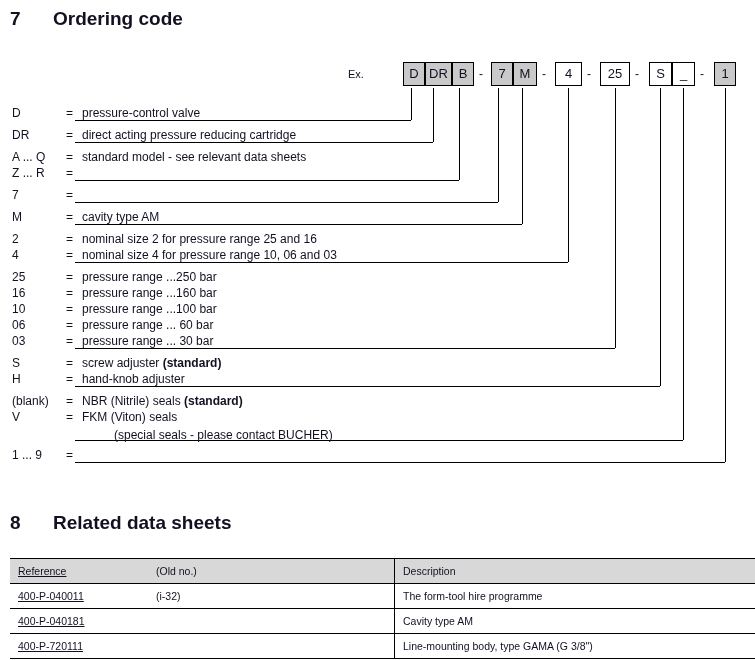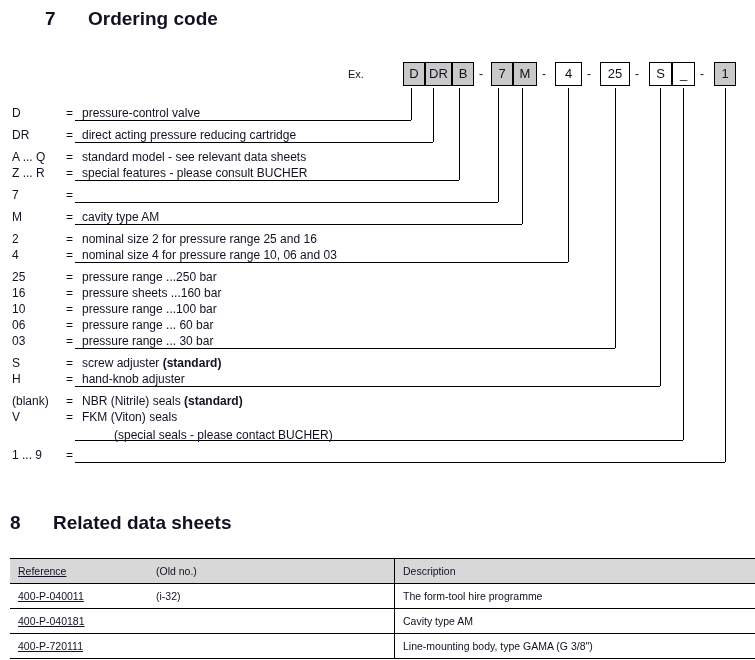--- a/index.html
+++ b/index.html
@@ -19,21 +19,21 @@
   
   .section-heading {
     position: absolute;
     font-size: 19px;
     font-weight: bold;
     color: #111122;
     white-space: nowrap;
   }
   .section-heading .num { display: inline-block; width: 43px; }
 
-  #heading-ordering { left: 10px; top: 8px; margin-left: 35px; }
+  #heading-ordering { left: 10px; top: 8px; }
   #heading-related  { left: 10px; top: 512px; }
 
   
   #order-code-row {
     position: absolute;
     left: 348px;
     top: 62px;
     height: 26px;
   }
   .ex-label {
@@ -198,21 +198,20 @@
       <span class="legend-text">direct acting pressure reducing cartridge</span>
     </div>
     <div class="legend-row" style="top: 150px;">
       <span class="legend-code">A ... Q</span>
       <span class="legend-eq">=</span>
       <span class="legend-text">standard model - see relevant data sheets</span>
     </div>
     <div class="legend-row" style="top: 166px; text-align: right;">
       <span class="legend-code">Z ... R</span>
       <span class="legend-eq">=</span>
-      <span class="legend-text">special features - please consult BUCHER</span>
     </div>
     <div class="legend-row" style="top: 188px;">
       <span class="legend-code">7</span>
       <span class="legend-eq">=</span>
     </div>
     <div class="legend-row" style="top: 210px;">
       <span class="legend-code">M</span>
       <span class="legend-eq">=</span>
       <span class="legend-text">cavity type AM</span>
     </div>
@@ -227,21 +226,21 @@
       <span class="legend-text">nominal size 4 for pressure range 10, 06 and 03</span>
     </div>
     <div class="legend-row" style="top: 270px;">
       <span class="legend-code">25</span>
       <span class="legend-eq">=</span>
       <span class="legend-text">pressure range ...250 bar</span>
     </div>
     <div class="legend-row" style="top: 286px;">
       <span class="legend-code">16</span>
       <span class="legend-eq">=</span>
-      <span class="legend-text">pressure sheets ...160 bar</span>
+      <span class="legend-text">pressure range ...160 bar</span>
     </div>
     <div class="legend-row" style="top: 302px;">
       <span class="legend-code">10</span>
       <span class="legend-eq">=</span>
       <span class="legend-text">pressure range ...100 bar</span>
     </div>
     <div class="legend-row" style="top: 318px; text-align: center;">
       <span class="legend-code">06</span>
       <span class="legend-eq">=</span>
       <span class="legend-text">pressure range ...  60 bar</span>

